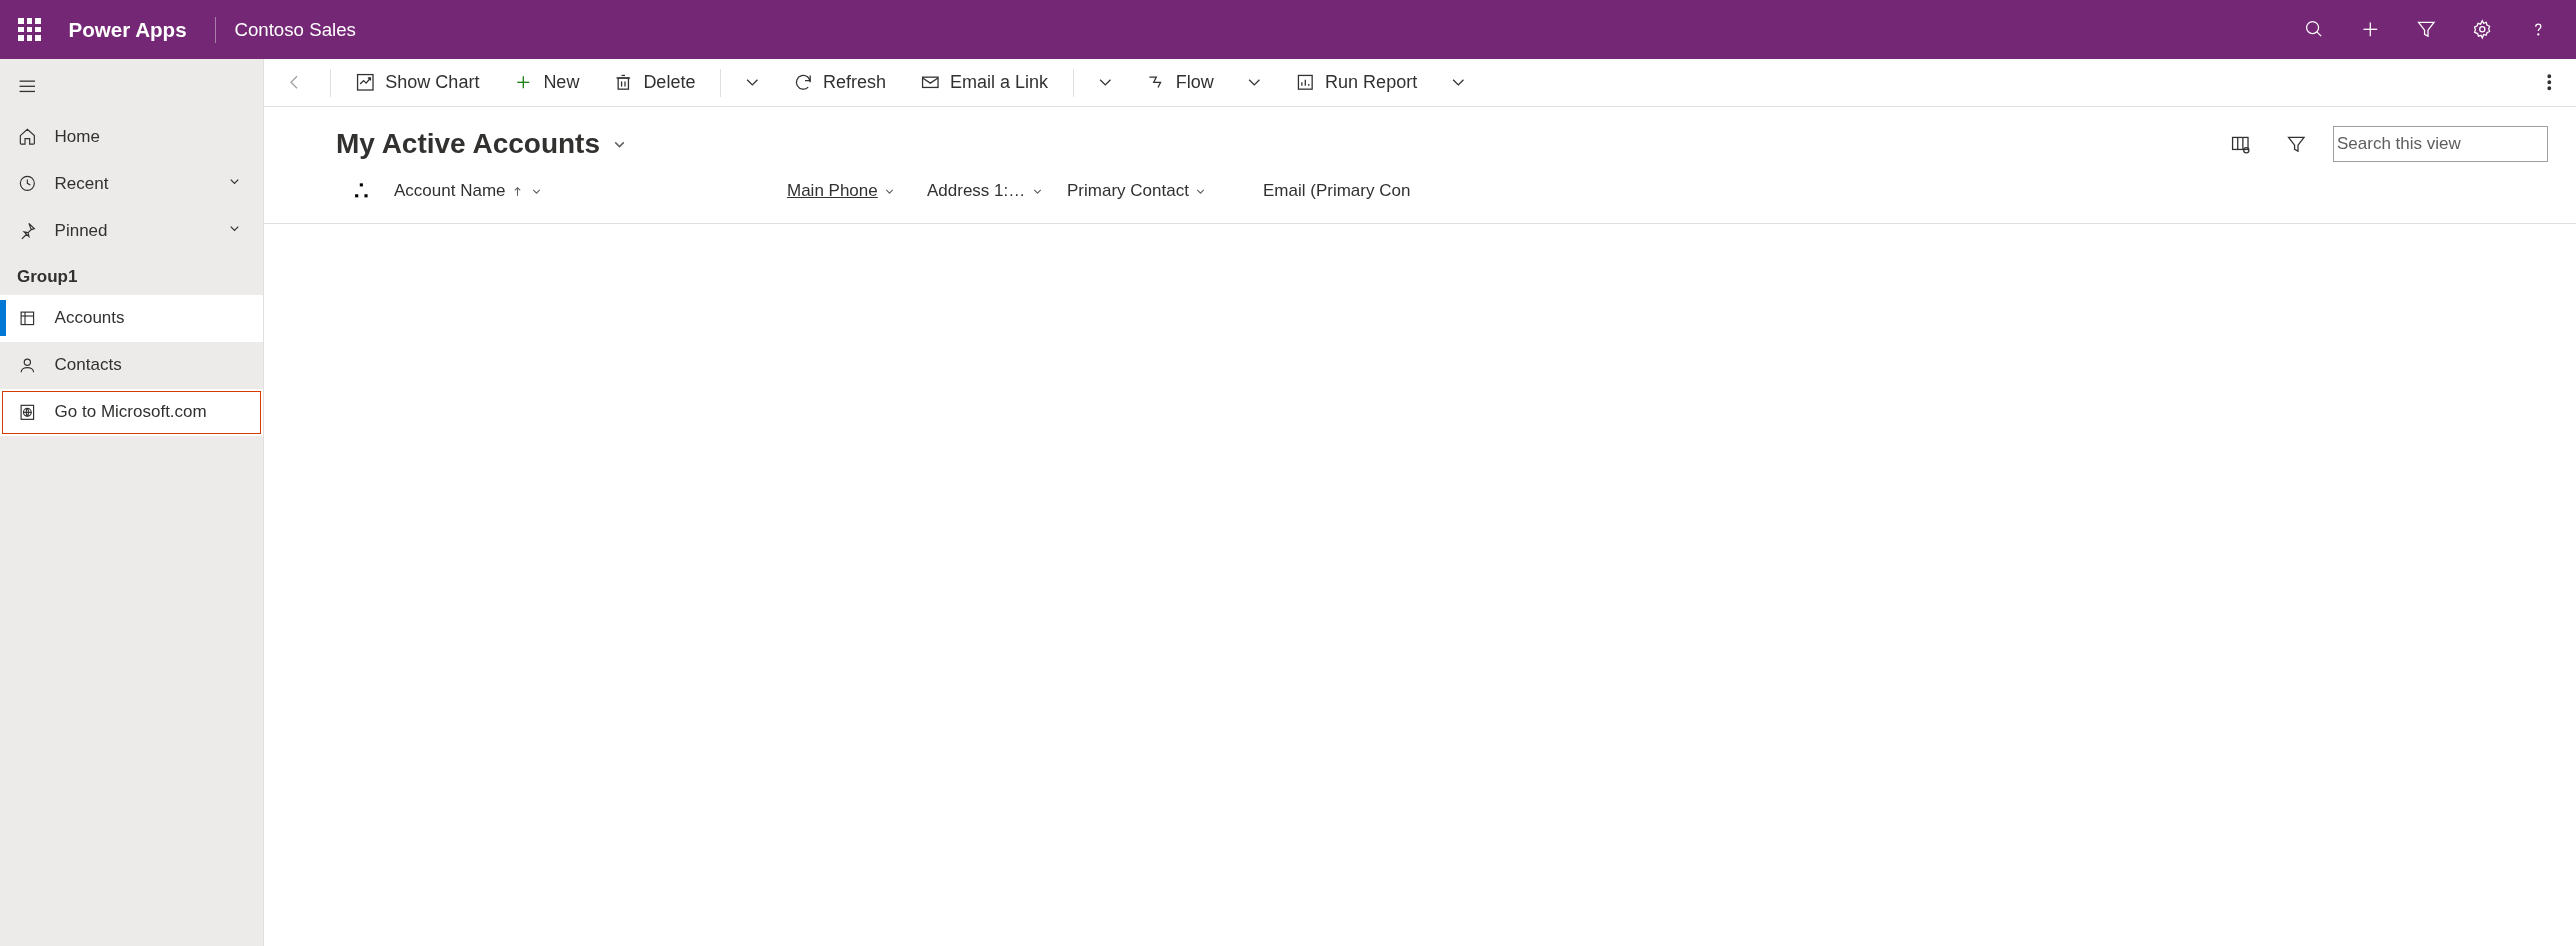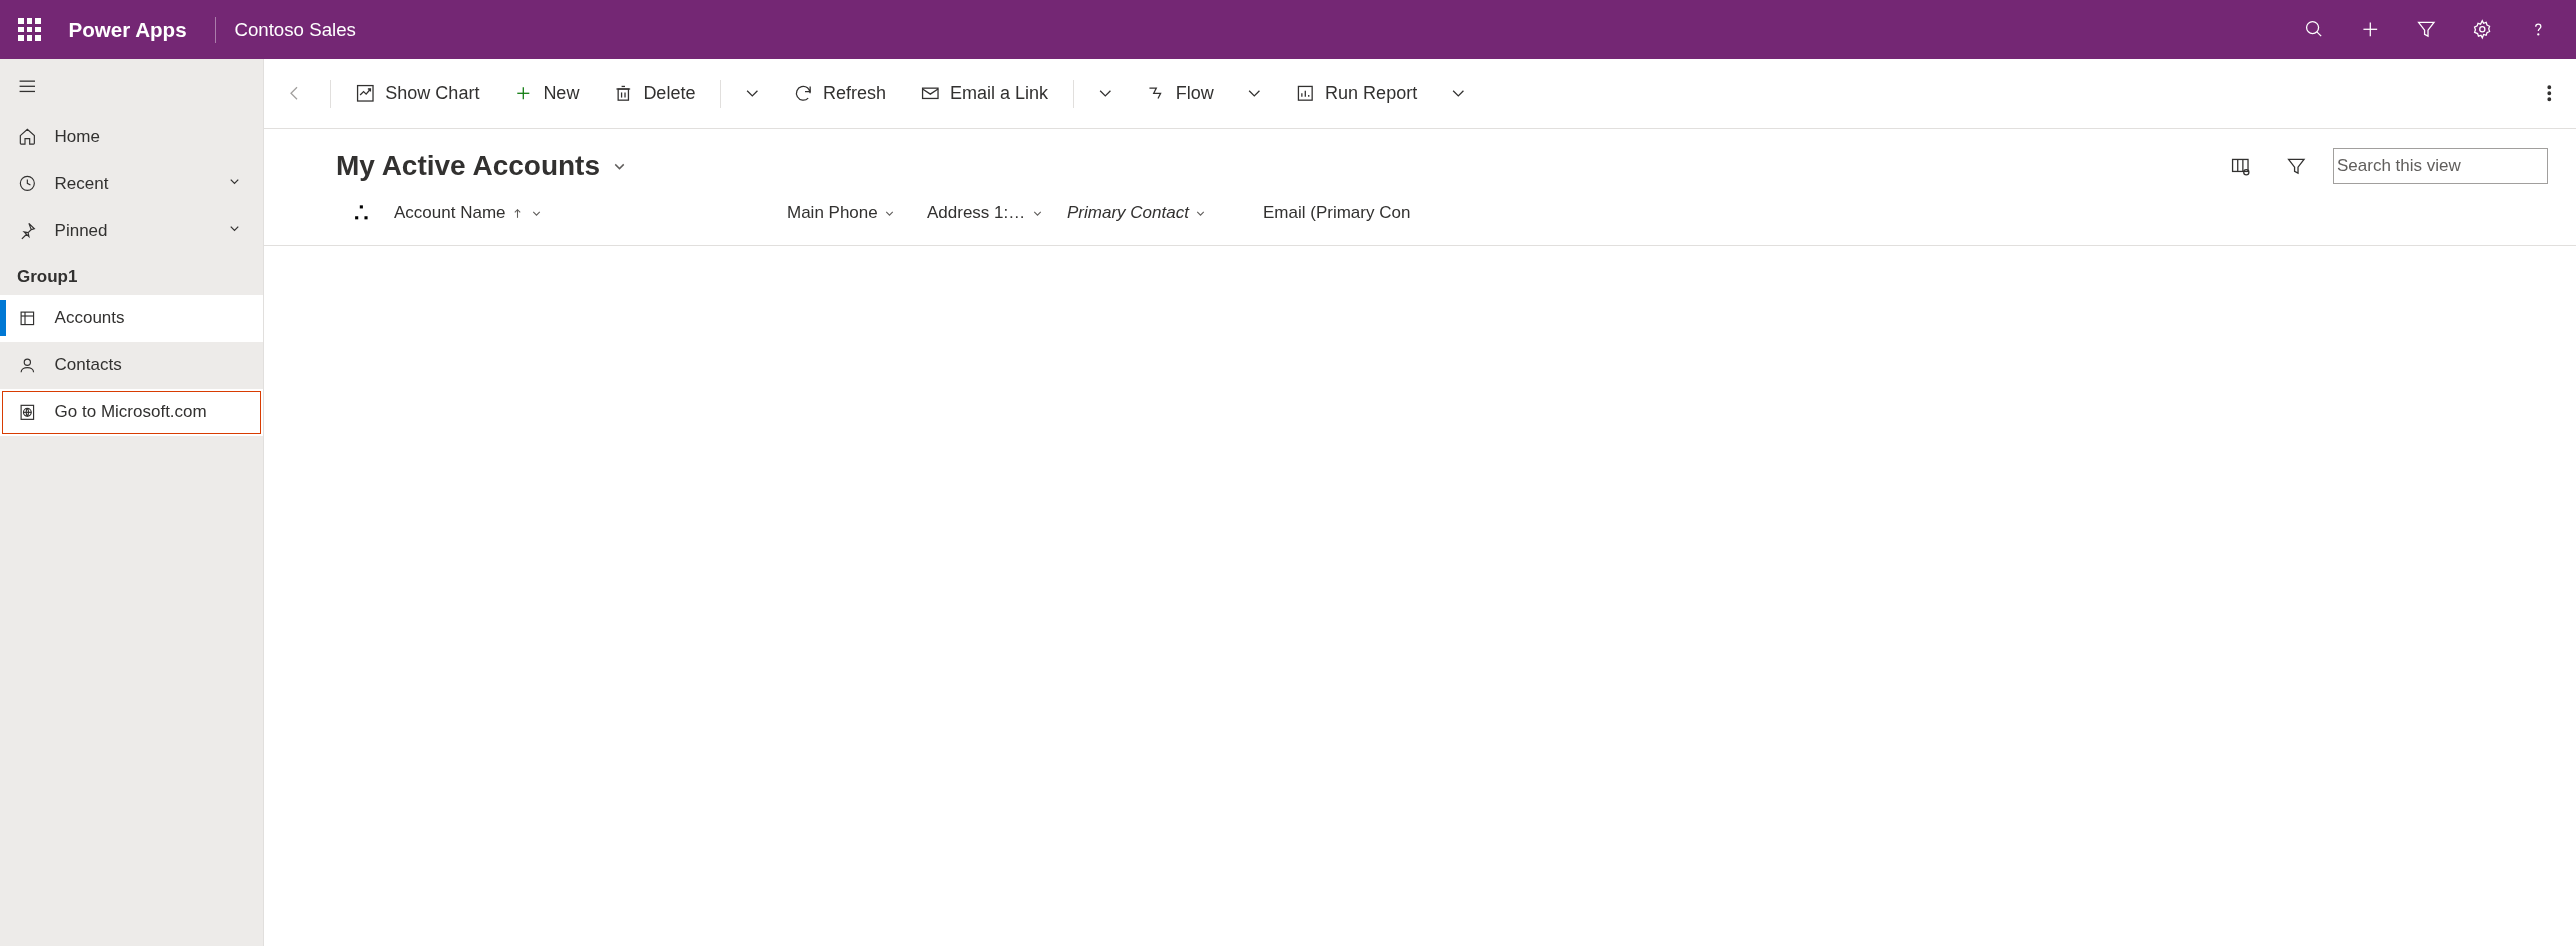--- a/index.html
+++ b/index.html
@@ -29,21 +29,21 @@
   .side-item .label { flex: 1; }
   .side-item .chev { width: 18.7px; }
   .side-group { font-size: 17px; font-weight: 600; padding: 13px 17px 7.5px; }
   .side-item.active { background: #fff; }
   .side-item.active::before { content: ""; position: absolute; left: 0; top: 5.6px; bottom: 5.6px; width: 5.6px; background: #0078d4; }
   .side-item.highlight { outline: 1.9px solid #d83b01; outline-offset: -3.7px; background: #ffffff; }
 
   
   .main { flex: 1; display: flex; flex-direction: column; }
 
-  .cmdbar { display: flex; align-items: center; height: 70px; border-bottom: 0.9px solid #e1dfdd; padding: 0 7.5px; gap: 8px; }
+  .cmdbar { display: flex; align-items: center; height: 48px; border-bottom: 0.9px solid #e1dfdd; padding: 0 7.5px; gap: 8px; }
   .cmd { display: flex; align-items: center; height: 54px; padding: 0 13px; cursor: pointer; font-size: 18px; gap: 9.4px; }
   .cmd svg { width: 20.6px; height: 20.6px; stroke: #323130; fill: none; stroke-width: 1.5; }
   .cmd-sep { width: 0.9px; height: 28px; background: #e1dfdd; margin: 0 3.7px; }
   .cmd.chev-only { padding: 0 9.4px; }
   .cmd-spacer { flex: 1; }
   .cmd.back svg { stroke: #a19f9d; }
 
   .viewbar { display: flex; align-items: center; padding: 18.7px 28px 18.7px 28px; gap: 18.7px; }
   .view-title { font-size: 28px; font-weight: 600; display: flex; align-items: center; gap: 11.2px; cursor: pointer; margin-left: 44px; }
   .view-title svg { width: 17px; height: 17px; stroke: #605e5c; fill: none; stroke-width: 2; }
@@ -338,33 +338,33 @@
       <div class="gh-cell" style="width:393px;">
         <span>Account Name</span>
         <svg viewBox="0 0 24 24">
             <line x1="12" y1="20" x2="12" y2="5"></line>
             <polyline points="7 10 12 5 17 10"></polyline>
           </svg>
         <svg viewBox="0 0 24 24">
             <polyline points="6 9 12 15 18 9"></polyline>
           </svg>
       </div>
-      <div class="gh-cell" style="width:140px;">
+      <div class="gh-cell" style="width:140px;text-decoration:underline;">
         <span>Main Phone</span>
         <svg viewBox="0 0 24 24">
             <polyline points="6 9 12 15 18 9"></polyline>
           </svg>
       </div>
       <div class="gh-cell" style="width:140px;">
         <span>Address 1:…</span>
         <svg viewBox="0 0 24 24">
             <polyline points="6 9 12 15 18 9"></polyline>
           </svg>
       </div>
-      <div class="gh-cell" style="width:196px;font-style:italic;">
+      <div class="gh-cell" style="width:196px;">
         <span>Primary Contact</span>
         <svg viewBox="0 0 24 24">
             <polyline points="6 9 12 15 18 9"></polyline>
           </svg>
       </div>
       <div class="gh-cell" style="flex:1; white-space:nowrap; overflow:hidden;">
         <span>Email (Primary Con</span>
       </div>
     </div>
 

